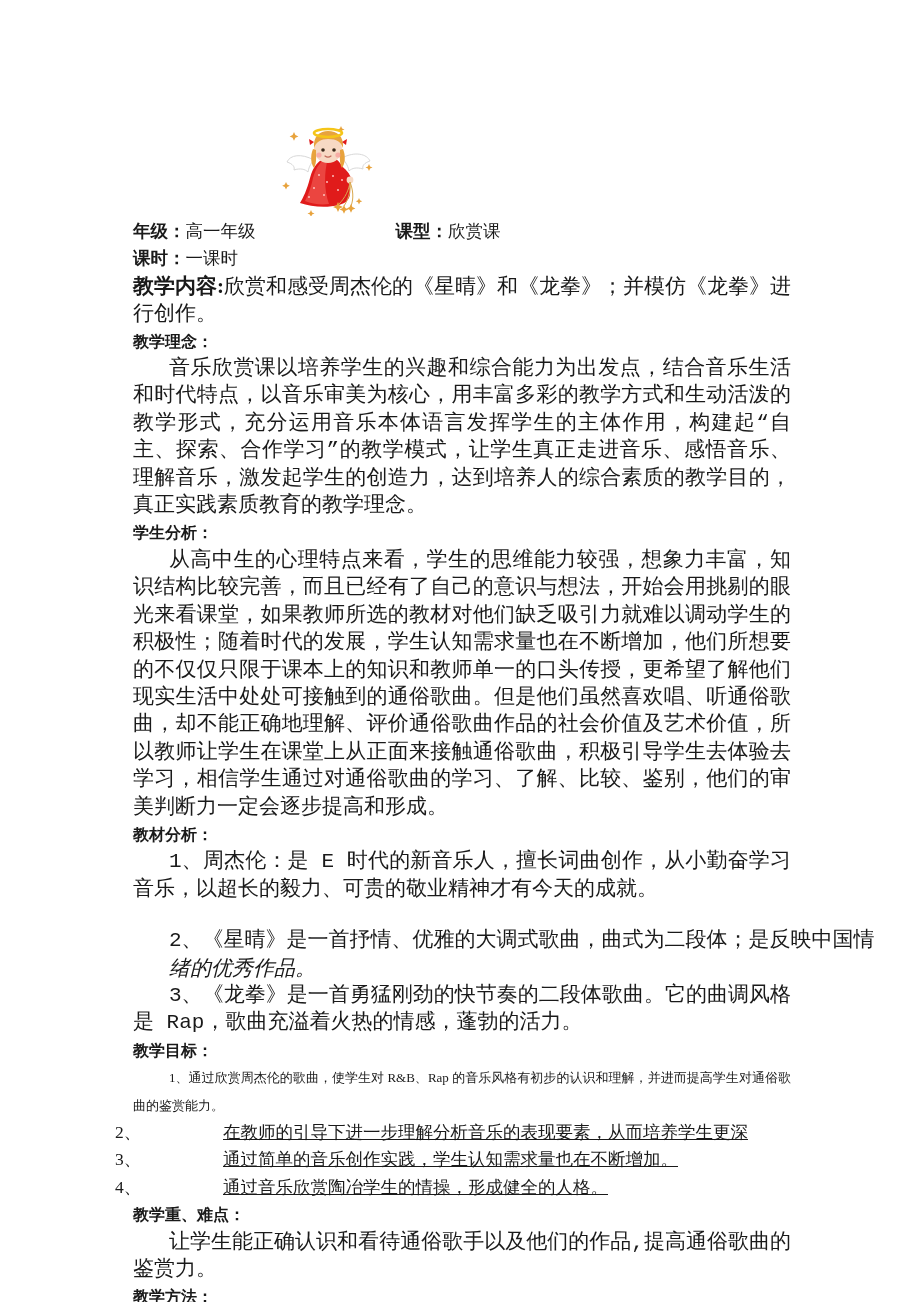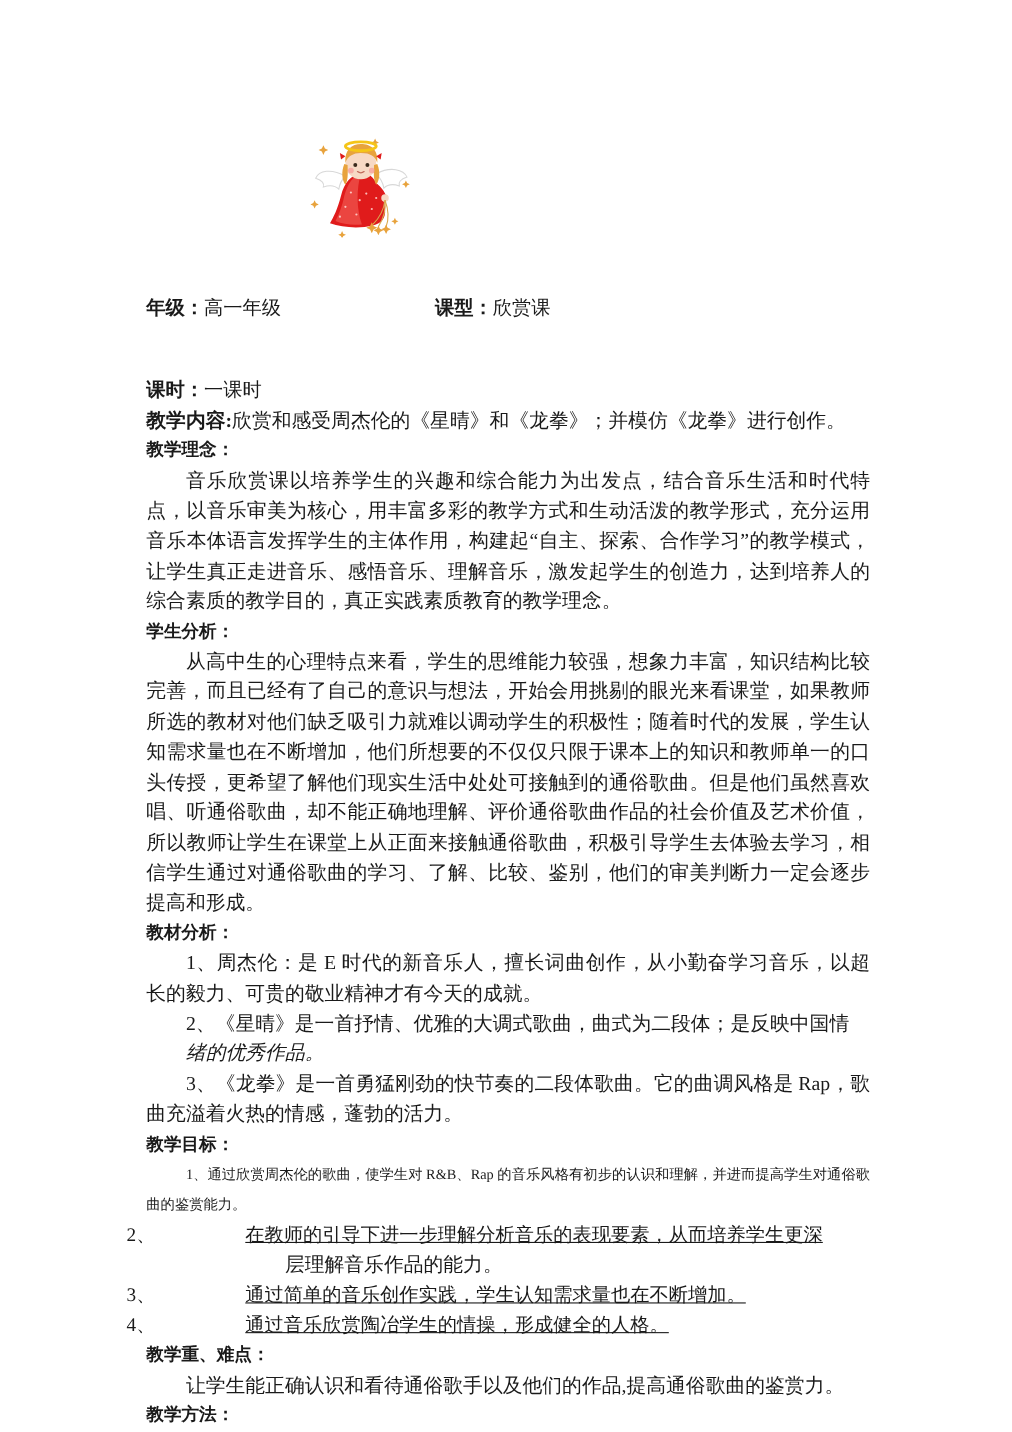--- a/index.html
+++ b/index.html
@@ -40,36 +40,36 @@
     top: 10px;
     width: 96px;
     height: 96px;
   }
 
   
   .line {
     font-size: 17.5px;
     line-height: 27.4px;
     white-space: nowrap;
-    margin-top: 48px;
   }
   .hdr {
     font-weight: bold;
     font-size: 16px;
     line-height: 27.4px;
   }
   .para {
-    font-size: 18px;
+    font-size: 21px;
     line-height: 27.4px;
     text-align: justify;
     text-justify: inter-ideograph;
     margin: 0;
   }
   .indent2 {
     text-indent: 36px;
+    font-family: Liberation Mono, monospace;
   }
   .inline-hdr {
     font-weight: bold;
   }
   .gap-col {
     display: inline-block;
     width: 140px;
   }
 
   
@@ -97,21 +97,21 @@
   }
   .deep-indent {
     font-size: 22px;
     line-height: 27.4px;
     padding-left: 90px;
     text-indent: -54px;
     margin: 0;
   }
   .deep-indent .num { display: inline-block; width: 54px; }
   .wide-gap { display: inline-block; width: 110px; }
-  .nowrap { white-space: nowrap; }
+  .nowrap { white-space: nowrap; margin-top: 24px; }
 </style>
 </head>
 <body>
 
 <div class="page">
   <div class="content">
 
     <div class="clipart-wrap">
       <svg class="clipart" viewBox="0 0 96 96">
 
@@ -199,21 +199,20 @@
     <p class="para indent2">1、周杰伦：是 E 时代的新音乐人，擅长词曲创作，从小勤奋学习音乐，以超长的毅力、可贵的敬业精神才有今天的成就。</p>
     <p class="para indent2 nowrap">2、《星晴》是一首抒情、优雅的大调式歌曲，曲式为二段体；是反映中国情</p>
     <p class="para" style="padding-left:36px;font-style:italic;">绪的优秀作品。</p>
     <p class="para indent2">3、《龙拳》是一首勇猛刚劲的快节奏的二段体歌曲。它的曲调风格是 Rap，歌曲充溢着火热的情感，蓬勃的活力。</p>
 
     <div class="hdr">教学目标：</div>
 
     <p class="numitem-flow"><span>1、</span><span>通过欣赏周杰伦的歌曲，使学生对 R&amp;B、Rap 的音乐风格有初步的认识和理解，并进而提高学生对通俗歌曲的鉴赏能力。</span></p>
 
     <p class="numitem"><span class="num">2、</span><span>在教师的引导下进一步理解分析音乐的表现要素，从而培养学生更深</span></p>
-    <p class="para" style="padding-left:126px;">层理解音乐作品的能力。</p>
 
     <p class="numitem"><span class="num">3、</span><span>通过简单的音乐创作实践，学生认知需求量也在不断增加。</span></p>
 
     <p class="numitem"><span class="num">4、</span><span>通过音乐欣赏陶冶学生的情操，形成健全的人格。</span></p>
 
     <div class="hdr">教学重、难点：</div>
     <p class="para indent2">让学生能正确认识和看待通俗歌手以及他们的作品,提高通俗歌曲的鉴赏力。</p>
 
     <div class="hdr">教学方法：</div>
     <p class="deep-indent"><span class="num">1、</span><span class="wide-gap"></span><span>运用现代化教学手段——自制的多媒体课件。</span></p>

